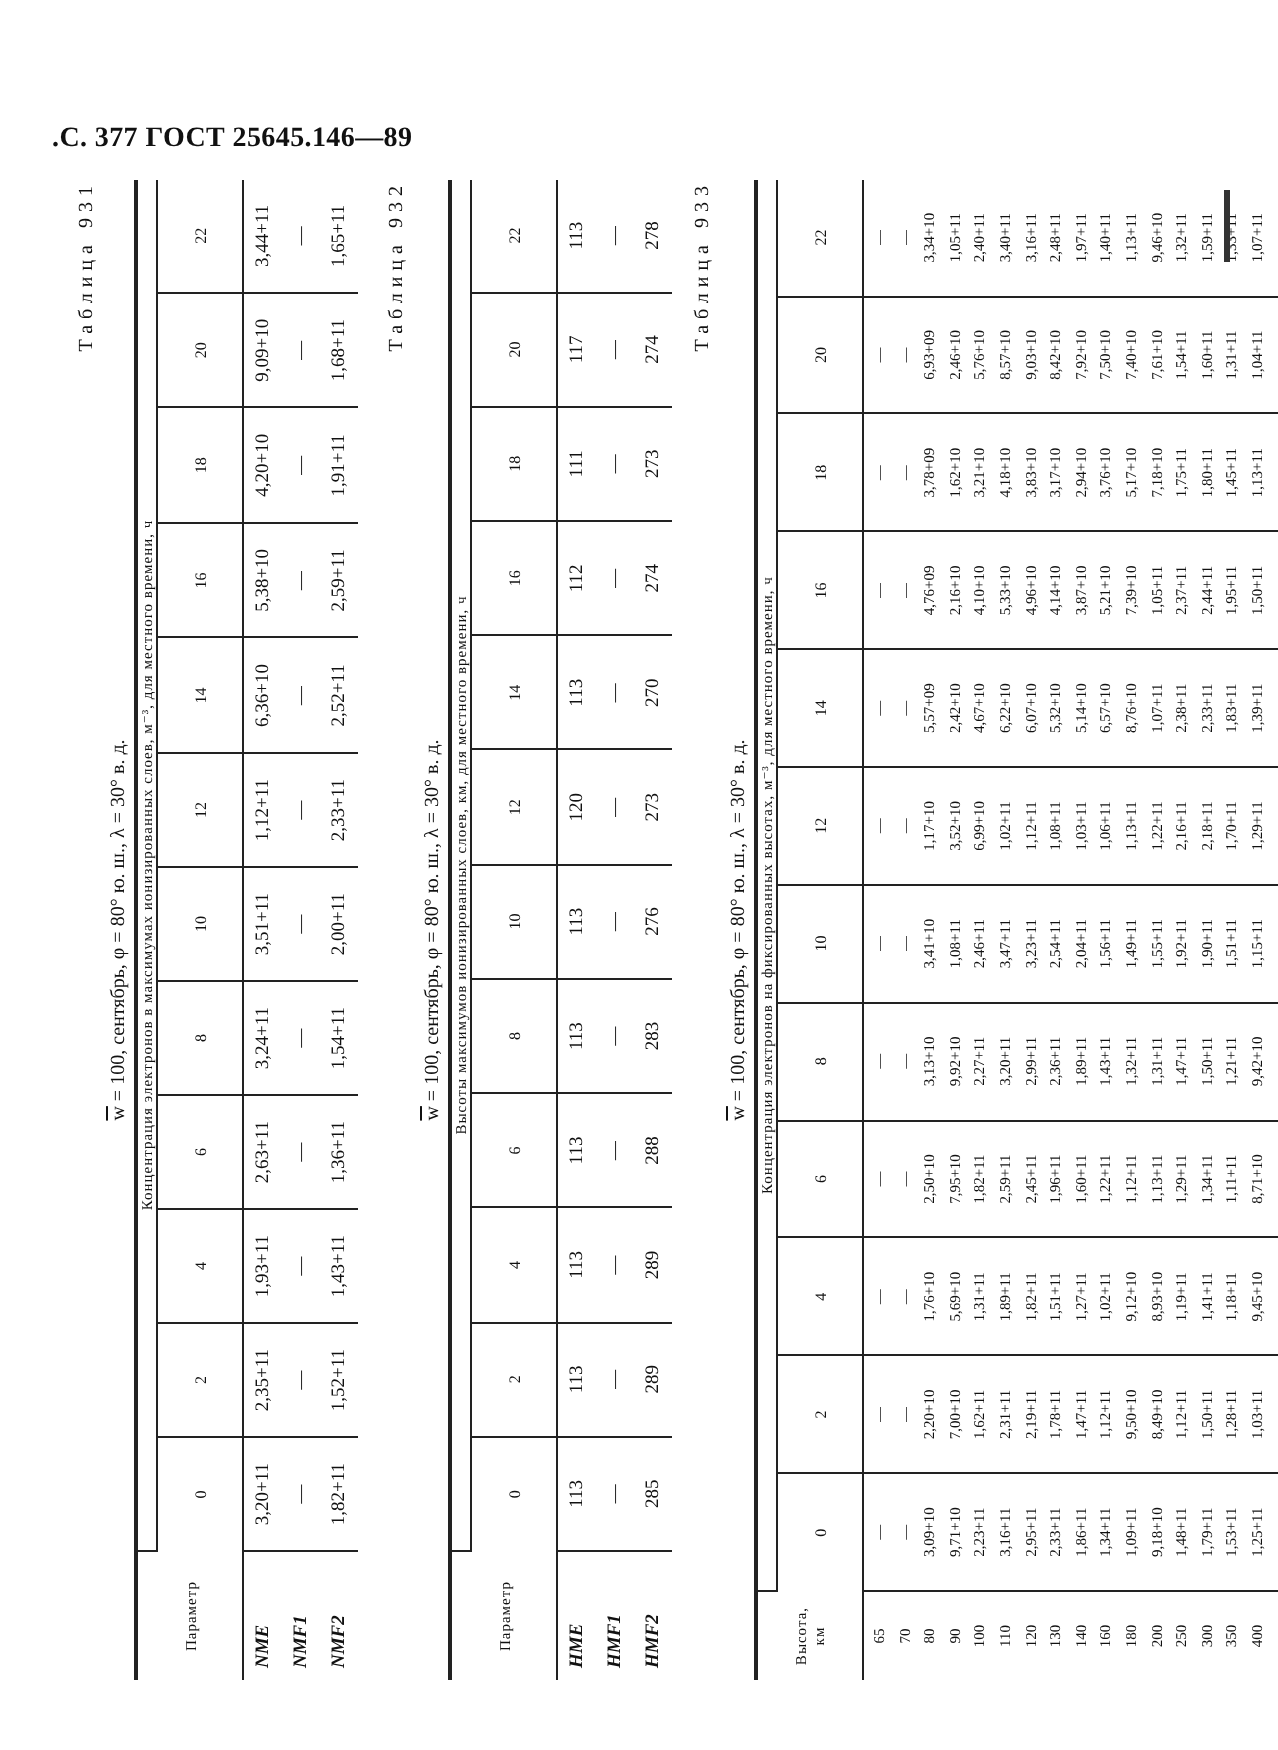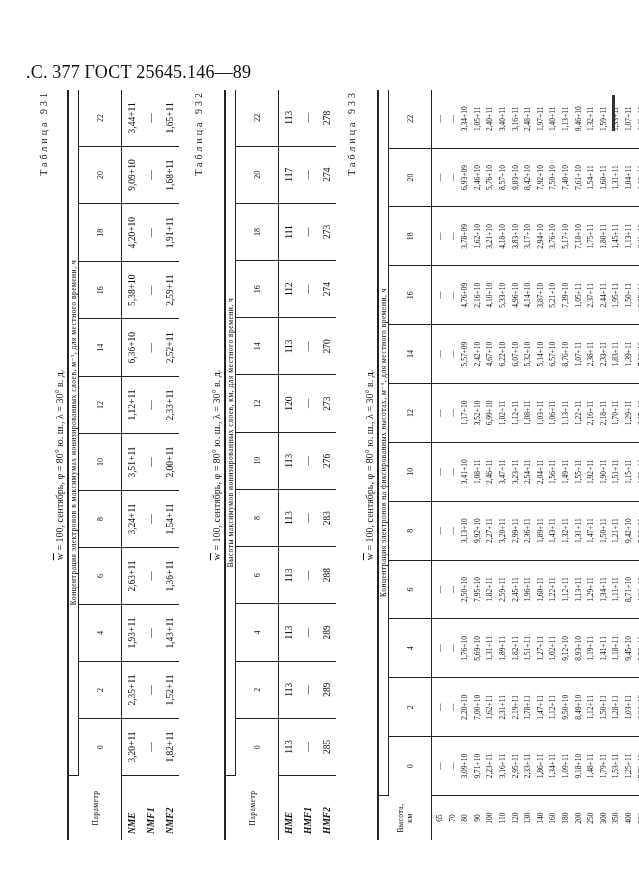--- a/index.html
+++ b/index.html
@@ -1,17 +1,17 @@
 <!DOCTYPE html>
 <html><head>
 <meta charset="utf-8">
 <style>
   html,body{margin:0;padding:0;background:#fff;}
   body{width:639px;height:875px;position:relative;overflow:hidden;font-family:"Liberation Serif","DejaVu Serif",serif;color:#111;}
-  .header{position:absolute;left:26px;top:62px;font-size:18px;font-weight:normal;letter-spacing:0.2px;}
+  .header{position:absolute;left:26px;top:62px;font-size:14px;font-weight:bold;letter-spacing:0.2px;}
   
   .sheet{position:absolute;left:40px;top:840px;width:770px;height:600px;transform-origin:0 0;transform:rotate(-90deg);}
   .tblock{position:absolute;left:0;width:750px;}
   .tlabel{position:absolute;right:0;font-size:10px;letter-spacing:3px;}
   .caption{text-align:center;font-size:10px;margin-bottom:2px;}
   .caption .over{text-decoration:overline;}
   table{border-collapse:collapse;width:100%;font-size:9.5px;}
   th,td{border-left:1px solid #222;text-align:center;padding:0 2px;font-weight:normal;}
   th:first-child,td:first-child{border-left:none;}
   thead tr.sub th{font-size:7.5px;letter-spacing:0.5px;border-bottom:1px solid #222;}

